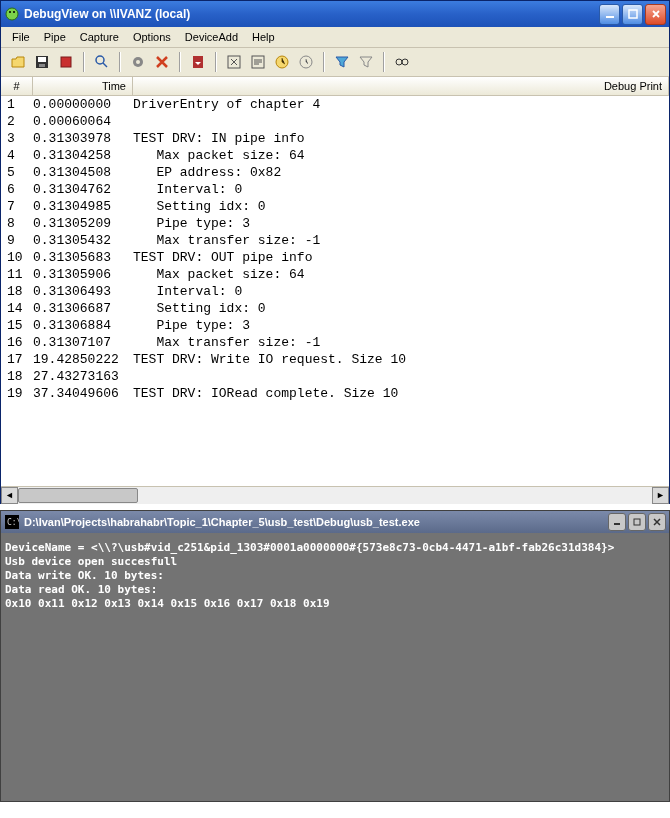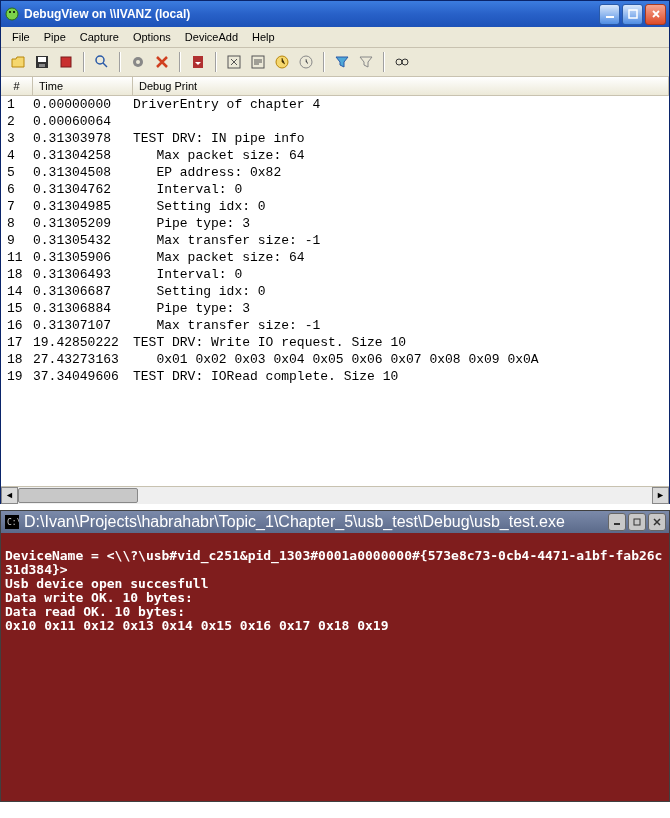--- a/index.html
+++ b/index.html
@@ -56,20 +56,21 @@
 .tb-sep { width: 2px; height: 20px; border-left: 1px solid #a0a0a0; border-right: 1px solid #fff; margin: 0 4px; }
 .header-row {
   display: flex; background: #ece9d8;
   border-bottom: 1px solid #c8c2b0;
 }
 .col-head {
   padding: 3px 6px;
   border-right: 1px solid #c8c2b0;
   background: linear-gradient(to bottom, #fff, #ece9d8);
   font-size: 11px;
+  text-align: right;
 }
 .log-area {
   background: #fff;
   font-family: "Courier New", monospace;
   font-size: 13px;
   height: 390px;
   overflow: auto;
 }
 .log-row { display: flex; padding: 0 4px; line-height: 17px; }
 .col-num { width: 28px; text-align: left; padding-left: 2px; }
@@ -78,24 +79,24 @@
 .scrollbar-h {
   background: #ece9d8; height: 17px;
   display: flex; align-items: center;
   border-top: 1px solid #c8c2b0;
 }
 .sb-btn { width: 17px; height: 17px; background: #dadada; border: 1px solid #888; display: flex; align-items: center; justify-content: center; font-size: 9px; }
 .sb-track { flex: 1; background: #efefef; height: 17px; position: relative; }
 .sb-thumb { position: absolute; left: 0; width: 120px; height: 15px; top: 1px; background: #c8c8c8; border: 1px solid #888; border-radius: 2px; }
 .console-window { margin-top: 6px; border: 1px solid #404040; }
 .console-body {
-  background: #7f1d1d; color: #c0c0c0;
+  background: #737373; color: #c0c0c0;
   font-family: "Lucida Console", monospace;
-  font-size: 13px;
-  padding: 16px 4px;
+  font-size: 11px;
+  padding: 8px 4px;
   height: 268px;
   white-space: pre-wrap;
   word-break: break-all;
   line-height: 14px;
 }
 .console-body b { color: #fff; font-weight: bold; }
 </style>
 </head>
 <body>
 
@@ -272,20 +273,25 @@
         <span class="col-num">8</span>
         <span class="col-time">0.31305209</span>
         <span class="col-msg">   Pipe type: 3</span>
       </div>
       <div class="log-row">
         <span class="col-num">9</span>
         <span class="col-time">0.31305432</span>
         <span class="col-msg">   Max transfer size: -1</span>
       </div>
       <div class="log-row">
+        <span class="col-num">10</span>
+        <span class="col-time">0.31305683</span>
+        <span class="col-msg">TEST DRV: OUT pipe info</span>
+      </div>
+      <div class="log-row">
         <span class="col-num">11</span>
         <span class="col-time">0.31305906</span>
         <span class="col-msg">   Max packet size: 64</span>
       </div>
       <div class="log-row">
         <span class="col-num">18</span>
         <span class="col-time">0.31306493</span>
         <span class="col-msg">   Interval: 0</span>
       </div>
       <div class="log-row">
@@ -304,21 +310,20 @@
         <span class="col-msg">   Max transfer size: -1</span>
       </div>
       <div class="log-row">
         <span class="col-num">17</span>
         <span class="col-time">19.42850222</span>
         <span class="col-msg">TEST DRV: Write IO request. Size 10</span>
       </div>
       <div class="log-row">
         <span class="col-num">18</span>
         <span class="col-time">27.43273163</span>
-        <span class="col-msg">   0x01 0x02 0x03 0x04 0x05 0x06 0x07 0x08 0x09 0x0A</span>
       </div>
       <div class="log-row">
         <span class="col-num">19</span>
         <span class="col-time">37.34049606</span>
         <span class="col-msg">TEST DRV: IORead complete. Size 10</span>
       </div>
     </div>
 
   <div class="scrollbar-h">
     <div class="sb-btn">◄</div>
@@ -330,21 +335,21 @@
 </div>
 
 <div class="console-window">
   <div class="titlebar-dark">
     <span class="title-icon">
         <svg width="14" height="14">
           <rect width="14" height="14" fill="#000"></rect>
           <text x="2" y="10" fill="#ccc" font-size="8" font-family="monospace">C:\</text>
         </svg>
       </span>
-    <span class="title-text" style="font-size:16px;font-weight:normal">D:\Ivan\Projects\habrahabr\Topic_1\Chapter_5\usb_test\Debug\usb_test.exe</span>
+    <span class="title-text" style="font-size:11px;font-weight:bold">D:\Ivan\Projects\habrahabr\Topic_1\Chapter_5\usb_test\Debug\usb_test.exe</span>
     <div class="win-buttons">
       <div class="win-btn small" style="background:#c8c8c8;border-color:#666">
           <svg width="8" height="8">
             <rect x="1" y="5" width="6" height="2" fill="#333"></rect>
           </svg>
         </div>
       <div class="win-btn small" style="background:#c8c8c8;border-color:#666">
           <svg width="8" height="8">
             <rect x="1" y="1" width="6" height="6" fill="none" stroke="#333"></rect>
           </svg>

